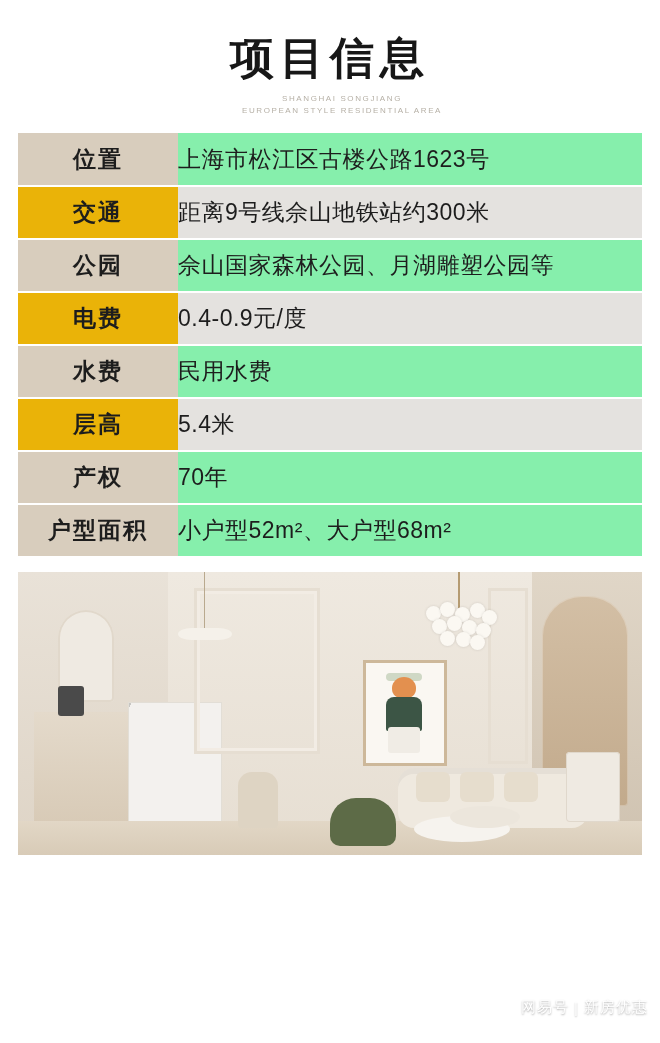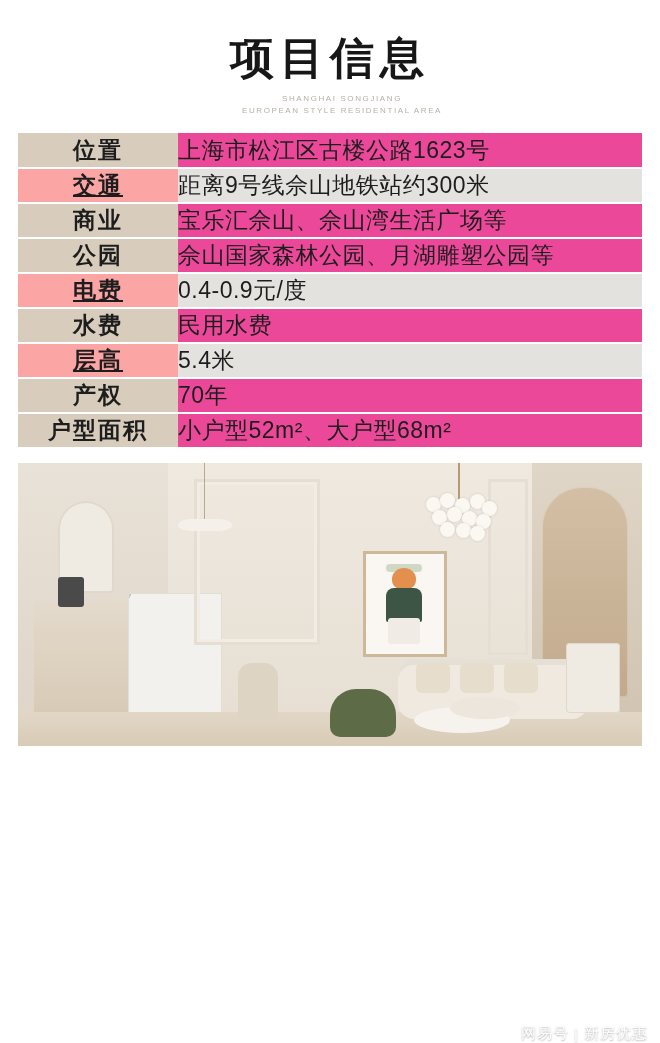--- a/index.html
+++ b/index.html
@@ -43,21 +43,21 @@
     font-family: "Liberation Sans", sans-serif;
   }
   
   .info-table {
     margin: 16px 18px 0 18px;
     width: 624px;
     border-collapse: collapse;
     table-layout: fixed;
   }
   .info-table tr {
-    height: 35px;
+    height: 53px;
   }
   .info-table td {
     padding: 0;
     vertical-align: middle;
   }
   .label-cell {
     width: 160px;
     text-align: center;
     font-size: 23px;
     font-weight: bold;
@@ -66,22 +66,22 @@
     border-bottom: 2px solid #ffffff;
   }
   .value-cell {
     padding-left: 18px;
     font-size: 23px;
     color: #1d1d1d;
     letter-spacing: 0.5px;
     border-bottom: 2px solid #ffffff;
   }
   .row-a .label-cell { background: #d8cdbd; }
-  .row-a .value-cell { background: #ec4899; }
-  .row-b .label-cell { background: #fca5a5; text-decoration: underline; }
+  .row-a .value-cell { background: #86efac; }
+  .row-b .label-cell { background: #eab308; }
   .row-b .value-cell { background: #e4e2df; margin-left: 28px; }
   
   .photo {
     position: relative;
     margin: 14px 18px 0 18px;
     width: 624px;
     height: 283px;
     overflow: hidden;
     background: linear-gradient(180deg, #e7e0d6 0%, #ded5c9 100%);
   }
@@ -203,21 +203,21 @@
   }
   .fridge {
     position: absolute; right: 22px; top: 180px; width: 54px; height: 70px;
     background: #efeae2; border-radius: 4px;
     box-shadow: inset 0 0 0 1px #e0d8cc;
   }
   
   .watermark {
     position: absolute;
     right: 12px;
-    bottom: 0;
+    bottom: 26px;
     display: flex;
     align-items: center;
     font-size: 15px;
     color: #ffffff;
     letter-spacing: 1px;
     text-shadow: 0 1px 2px rgba(0,0,0,.35);
   }
   .wm-sep {
     margin: 0 5px;
     opacity: .85;
@@ -238,24 +238,20 @@
 
   <table class="info-table">
     <tbody>
       <tr class="row-a">
         <td class="label-cell">位置</td>
         <td class="value-cell">上海市松江区古楼公路1623号</td>
       </tr>
       <tr class="row-b">
         <td class="label-cell">交通</td>
         <td class="value-cell">距离9号线佘山地铁站约300米</td>
-      </tr>
-      <tr class="row-a">
-        <td class="label-cell">商业</td>
-        <td class="value-cell">宝乐汇佘山、佘山湾生活广场等</td>
       </tr>
       <tr class="row-a">
         <td class="label-cell">公园</td>
         <td class="value-cell">佘山国家森林公园、月湖雕塑公园等</td>
       </tr>
       <tr class="row-b">
         <td class="label-cell">电费</td>
         <td class="value-cell">0.4-0.9元/度</td>
       </tr>
       <tr class="row-a">

